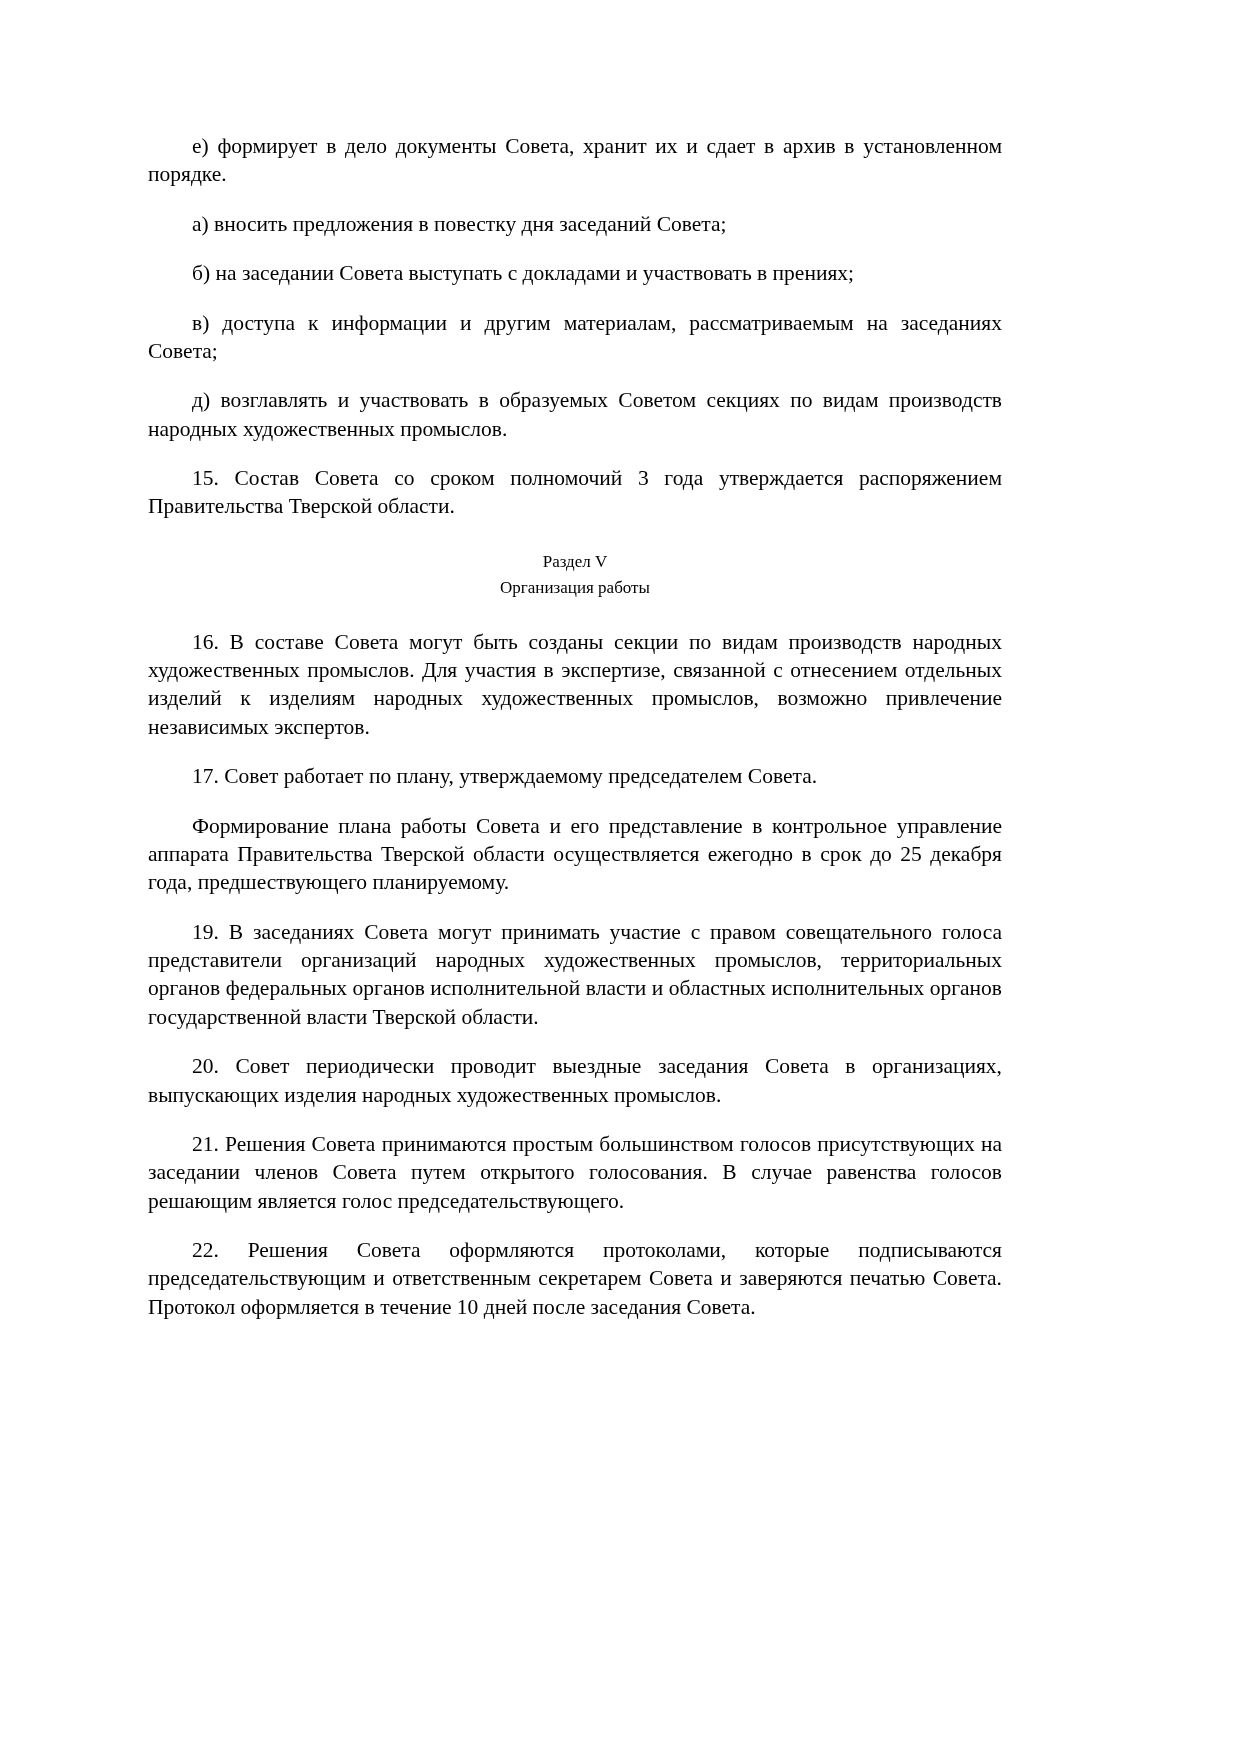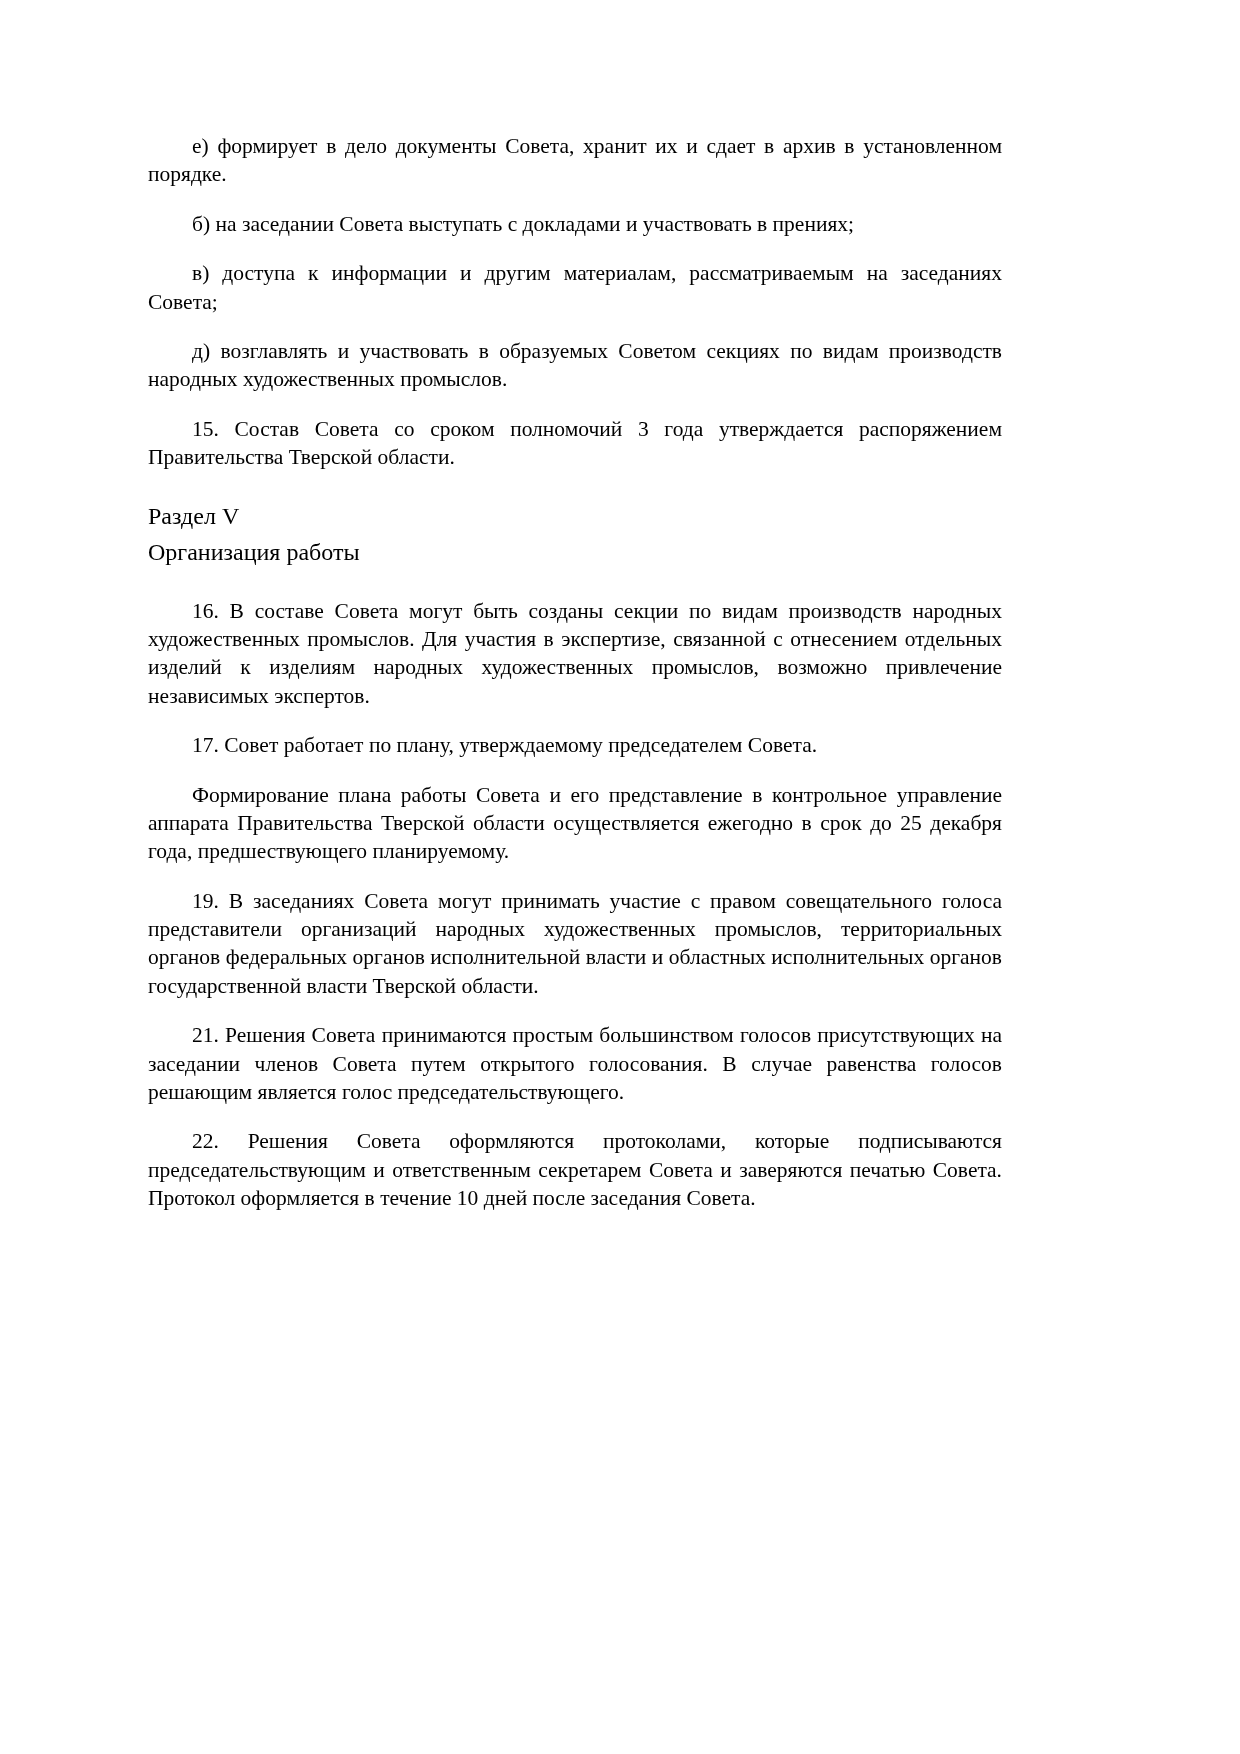--- a/index.html
+++ b/index.html
@@ -28,50 +28,53 @@
   p.para {
     margin: 0 0 21px 0;
     text-align: justify;
     text-indent: 44px;
     hyphens: none;
   }
   .heading-block {
     margin: 30px 0 28px 0;
   }
   .heading-line {
+    text-align: center;
     text-indent: 0;
     margin: 0 0 4px 0;
-    font-size: 24px;
+    font-size: 17px;
     line-height: 1.32;
   }
   .heading-line.second {
     margin-bottom: 0;
   }
   .spacer-para {
     margin-bottom: 24px;
   }
 </style>
 </head>
 <body>
 
 <div class="page">
   <div class="doc-body">
 
     <p class="para">е) формирует в дело документы Совета, хранит их и сдает в архив в установленном порядке.</p>
+    <p class="para">а) вносить предложения в повестку дня заседаний Совета;</p>
     <p class="para">б) на заседании Совета выступать с докладами и участвовать в прениях;</p>
     <p class="para">в) доступа к информации и другим материалам, рассматриваемым на заседаниях Совета;</p>
     <p class="para">д) возглавлять и участвовать в образуемых Советом секциях по видам производств народных художественных промыслов.</p>
     <p class="para">15. Состав Совета со сроком полномочий 3 года утверждается распоряжением Правительства Тверской области.</p>
 
     <div class="heading-block">
       <p class="heading-line">Раздел V</p>
       <p class="heading-line second">Организация работы</p>
     </div>
 
     <p class="para">16. В составе Совета могут быть созданы секции по видам производств народных художественных промыслов. Для участия в экспертизе, связанной с отнесением отдельных изделий к изделиям народных художественных промыслов, возможно привлечение независимых экспертов.</p>
     <p class="para">17. Совет работает по плану, утверждаемому председателем Совета.</p>
     <p class="para spacer-para">Формирование плана работы Совета и его представление в контрольное управление аппарата Правительства Тверской области осуществляется ежегодно в срок до 25 декабря года, предшествующего планируемому.</p>
     <p class="para">19. В заседаниях Совета могут принимать участие с правом совещательного голоса представители организаций народных художественных промыслов, территориальных органов федеральных органов исполнительной власти и областных исполнительных органов государственной власти Тверской области.</p>
+    <p class="para">20. Совет периодически проводит выездные заседания Совета в организациях, выпускающих изделия народных художественных промыслов.</p>
     <p class="para">21. Решения Совета принимаются простым большинством голосов присутствующих на заседании членов Совета путем открытого голосования. В случае равенства голосов решающим является голос председательствующего.</p>
     <p class="para">22. Решения Совета оформляются протоколами, которые подписываются председательствующим и ответственным секретарем Совета и заверяются печатью Совета. Протокол оформляется в течение 10 дней после заседания Совета.</p>
 
   </div>
 </div>
 
 </body></html>

